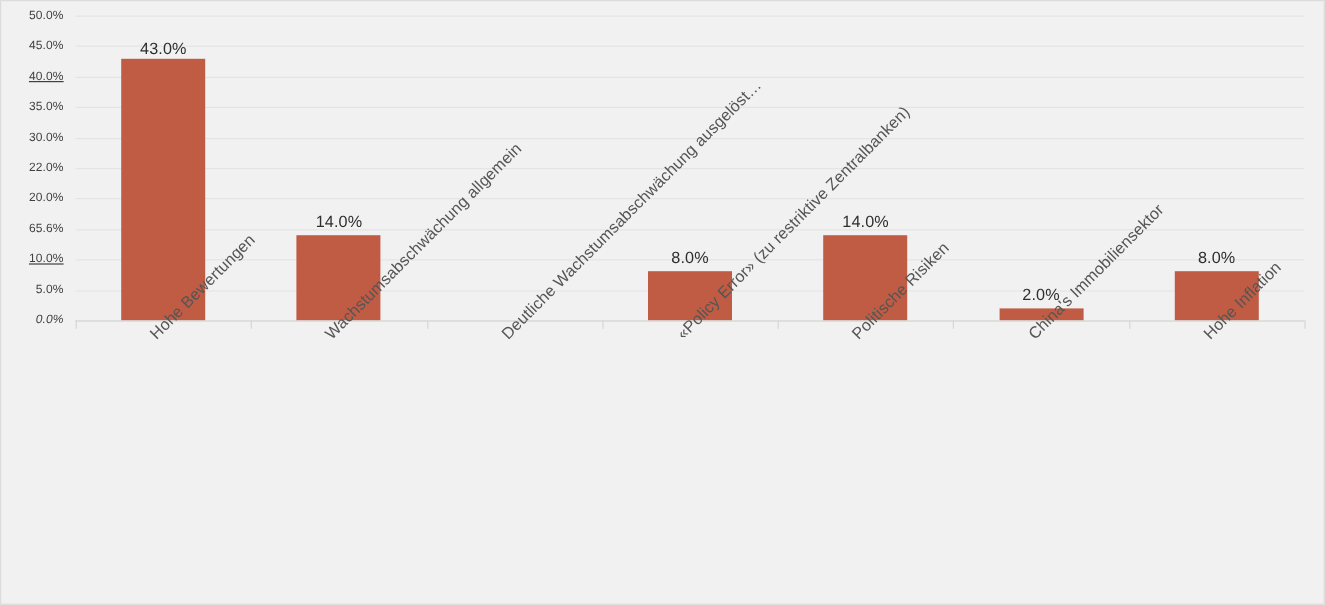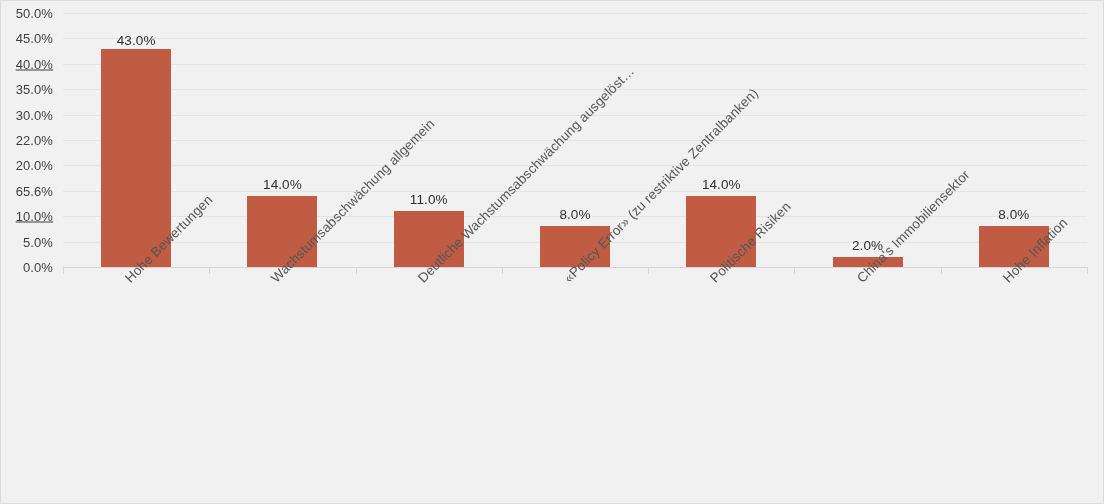--- a/index.html
+++ b/index.html
@@ -27,21 +27,21 @@
     position: absolute;
     left: 0px;
     top: 0px;
     width: 58px;
     height: 270px;
   }
   .y-tick-label {
     position: absolute;
     right: 6px;
     transform: translateY(-50%);
-    font-size: 13px;
+    font-size: 10px;
     color: #3f3f3f;
     white-space: nowrap;
     letter-spacing: 0.1px;
   }
 
   
   #plot-area {
     position: absolute;
     left: 62px;
     top: 12px;
@@ -127,21 +127,21 @@
     direction: ltr;
     unicode-bidi: embed;
   }
 </style>
 </head>
 <body>
 
 <div id="chart-root">
 
   <div id="y-axis">
-      <div class="y-tick-label" style="top: 266px;">0.0%</div>
+      <div class="y-tick-label" style="top: 266px; font-style: italic;">0.0%</div>
       <div class="y-tick-label" style="top: 240.6px;">5.0%</div>
       <div class="y-tick-label" style="top: 215.2px; text-decoration: underline;">10.0%</div>
       <div class="y-tick-label" style="top: 189.8px;">65.6%</div>
       <div class="y-tick-label" style="top: 164.4px;">20.0%</div>
       <div class="y-tick-label" style="top: 139px;">22.0%</div>
       <div class="y-tick-label" style="top: 113.6px;">30.0%</div>
       <div class="y-tick-label" style="top: 88.2px;">35.0%</div>
       <div class="y-tick-label" style="top: 62.8px; text-decoration: underline;">40.0%</div>
       <div class="y-tick-label" style="top: 37.4px;">45.0%</div>
       <div class="y-tick-label" style="top: 12px;">50.0%</div>
@@ -163,24 +163,20 @@
 
   <div id="bars-layer">
       <div class="bar-group" style="left: 0px; width: 146.286px;">
         <div class="bar" style="height: 218.44px; background: rgb(192, 92, 68);"></div>
         <div class="bar-value" style="bottom: 219px;">43.0%</div>
       </div>
       <div class="bar-group" style="left: 146.286px; width: 146.286px;">
         <div class="bar" style="height: 71.12px; background: rgb(192, 92, 68);"></div>
         <div class="bar-value" style="bottom: 75.12px;">14.0%</div>
       </div>
-      <div class="bar-group" style="left: 292.571px; width: 146.286px;">
-        <div class="bar" style="height: 55.88px; background: rgb(192, 92, 68);"></div>
-        <div class="bar-value" style="bottom: 59.88px;">11.0%</div>
-      </div>
       <div class="bar-group" style="left: 438.857px; width: 146.286px;">
         <div class="bar" style="height: 40.64px; background: rgb(192, 92, 68);"></div>
         <div class="bar-value" style="bottom: 44.64px;">8.0%</div>
       </div>
       <div class="bar-group" style="left: 585.143px; width: 146.286px;">
         <div class="bar" style="height: 71.12px; background: rgb(192, 92, 68);"></div>
         <div class="bar-value" style="bottom: 75.12px;">14.0%</div>
       </div>
       <div class="bar-group" style="left: 731.429px; width: 146.286px;">
         <div class="bar" style="height: 10.16px; background: rgb(192, 92, 68);"></div>

